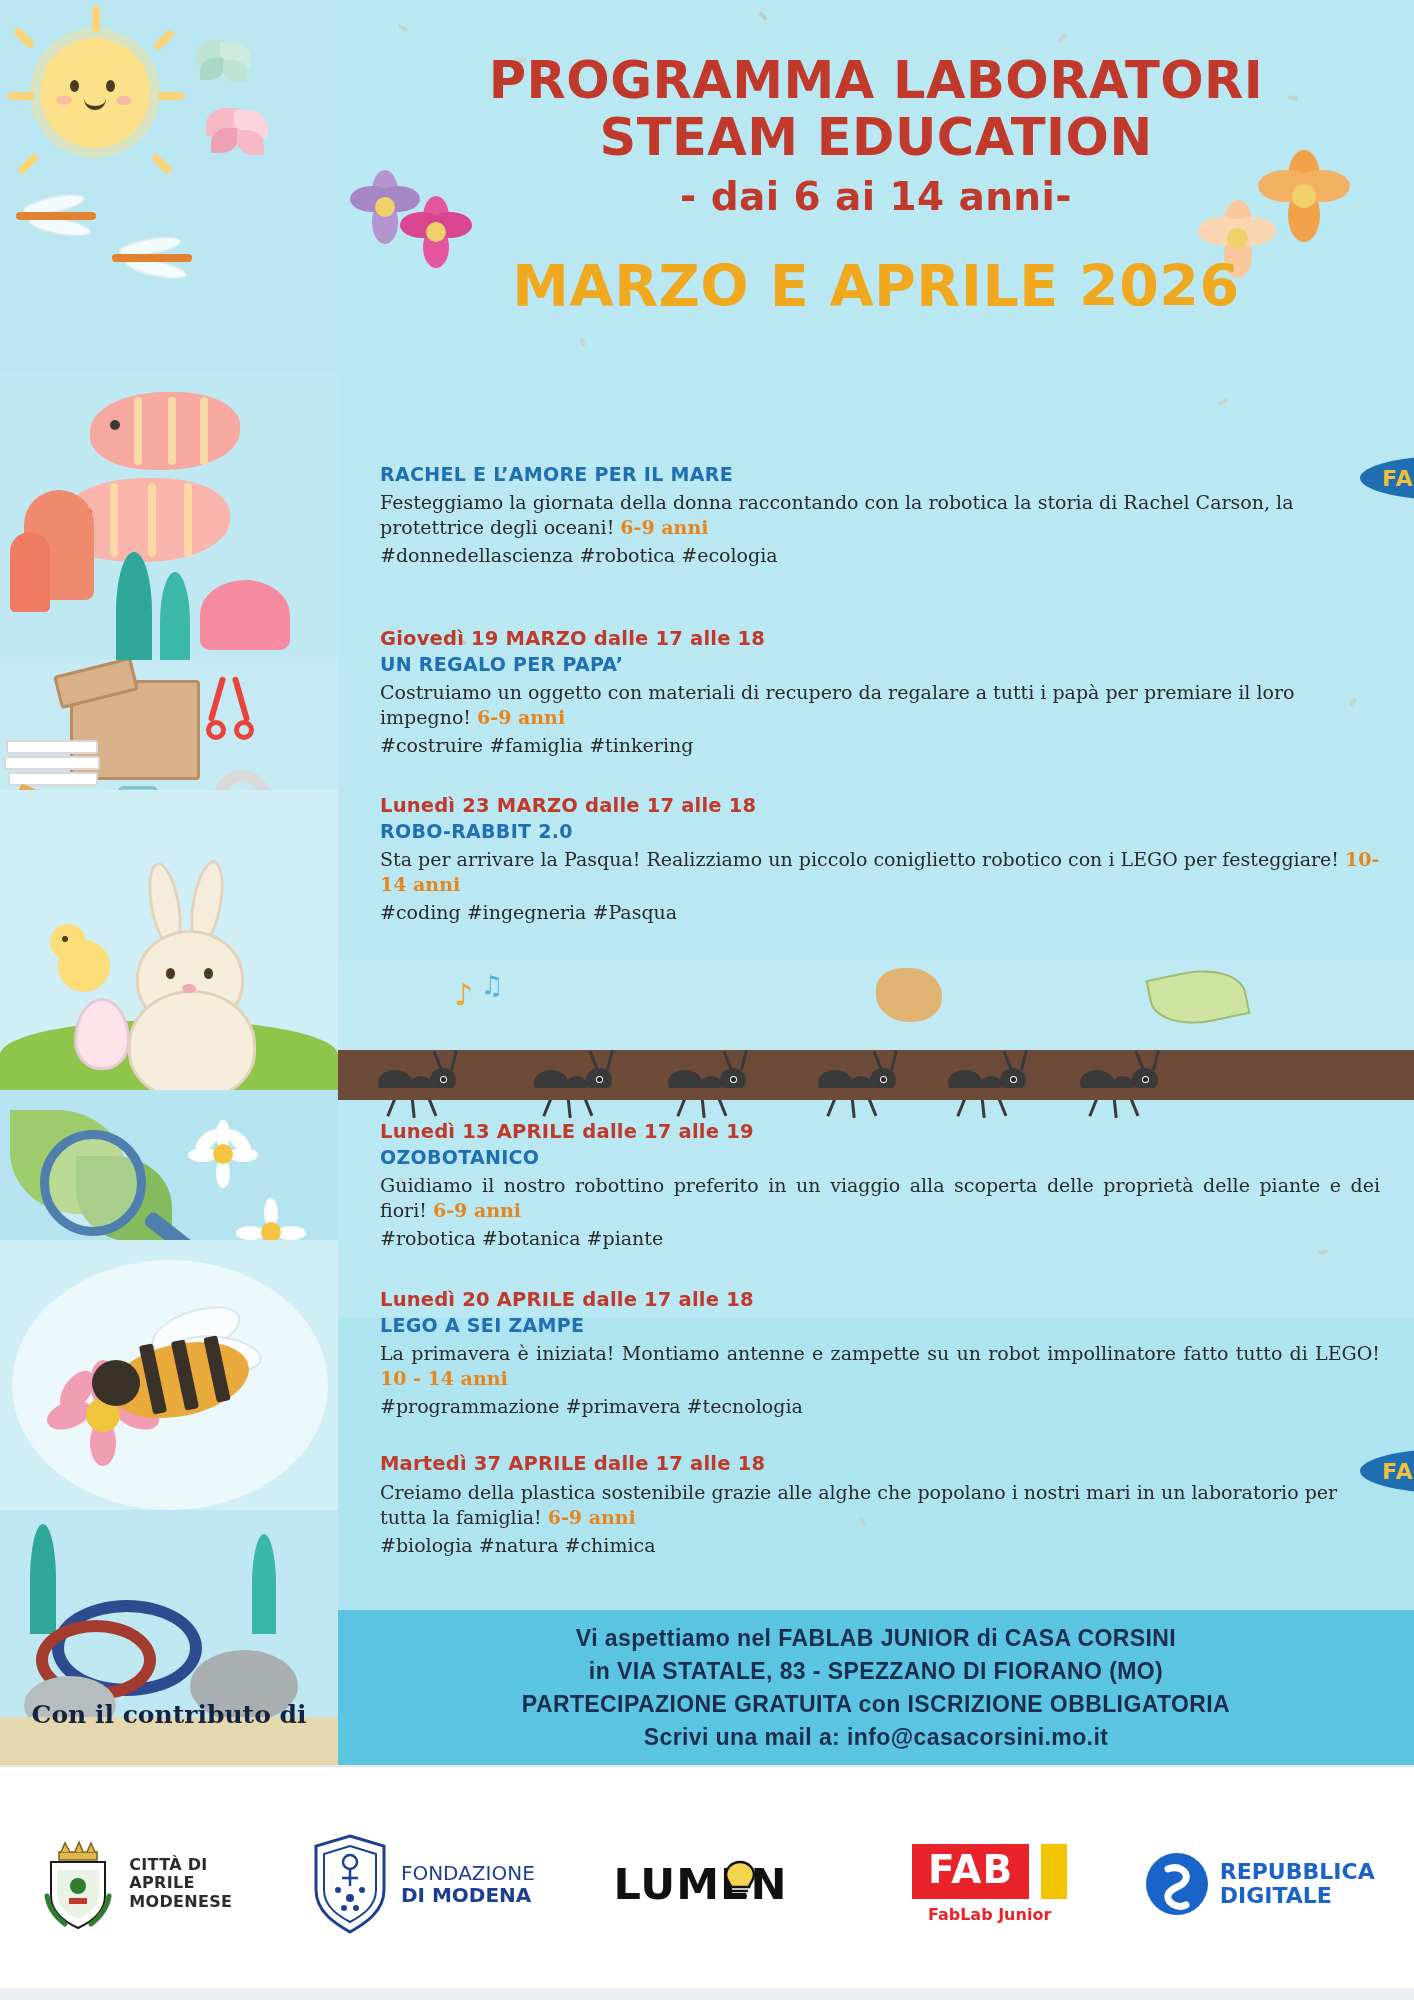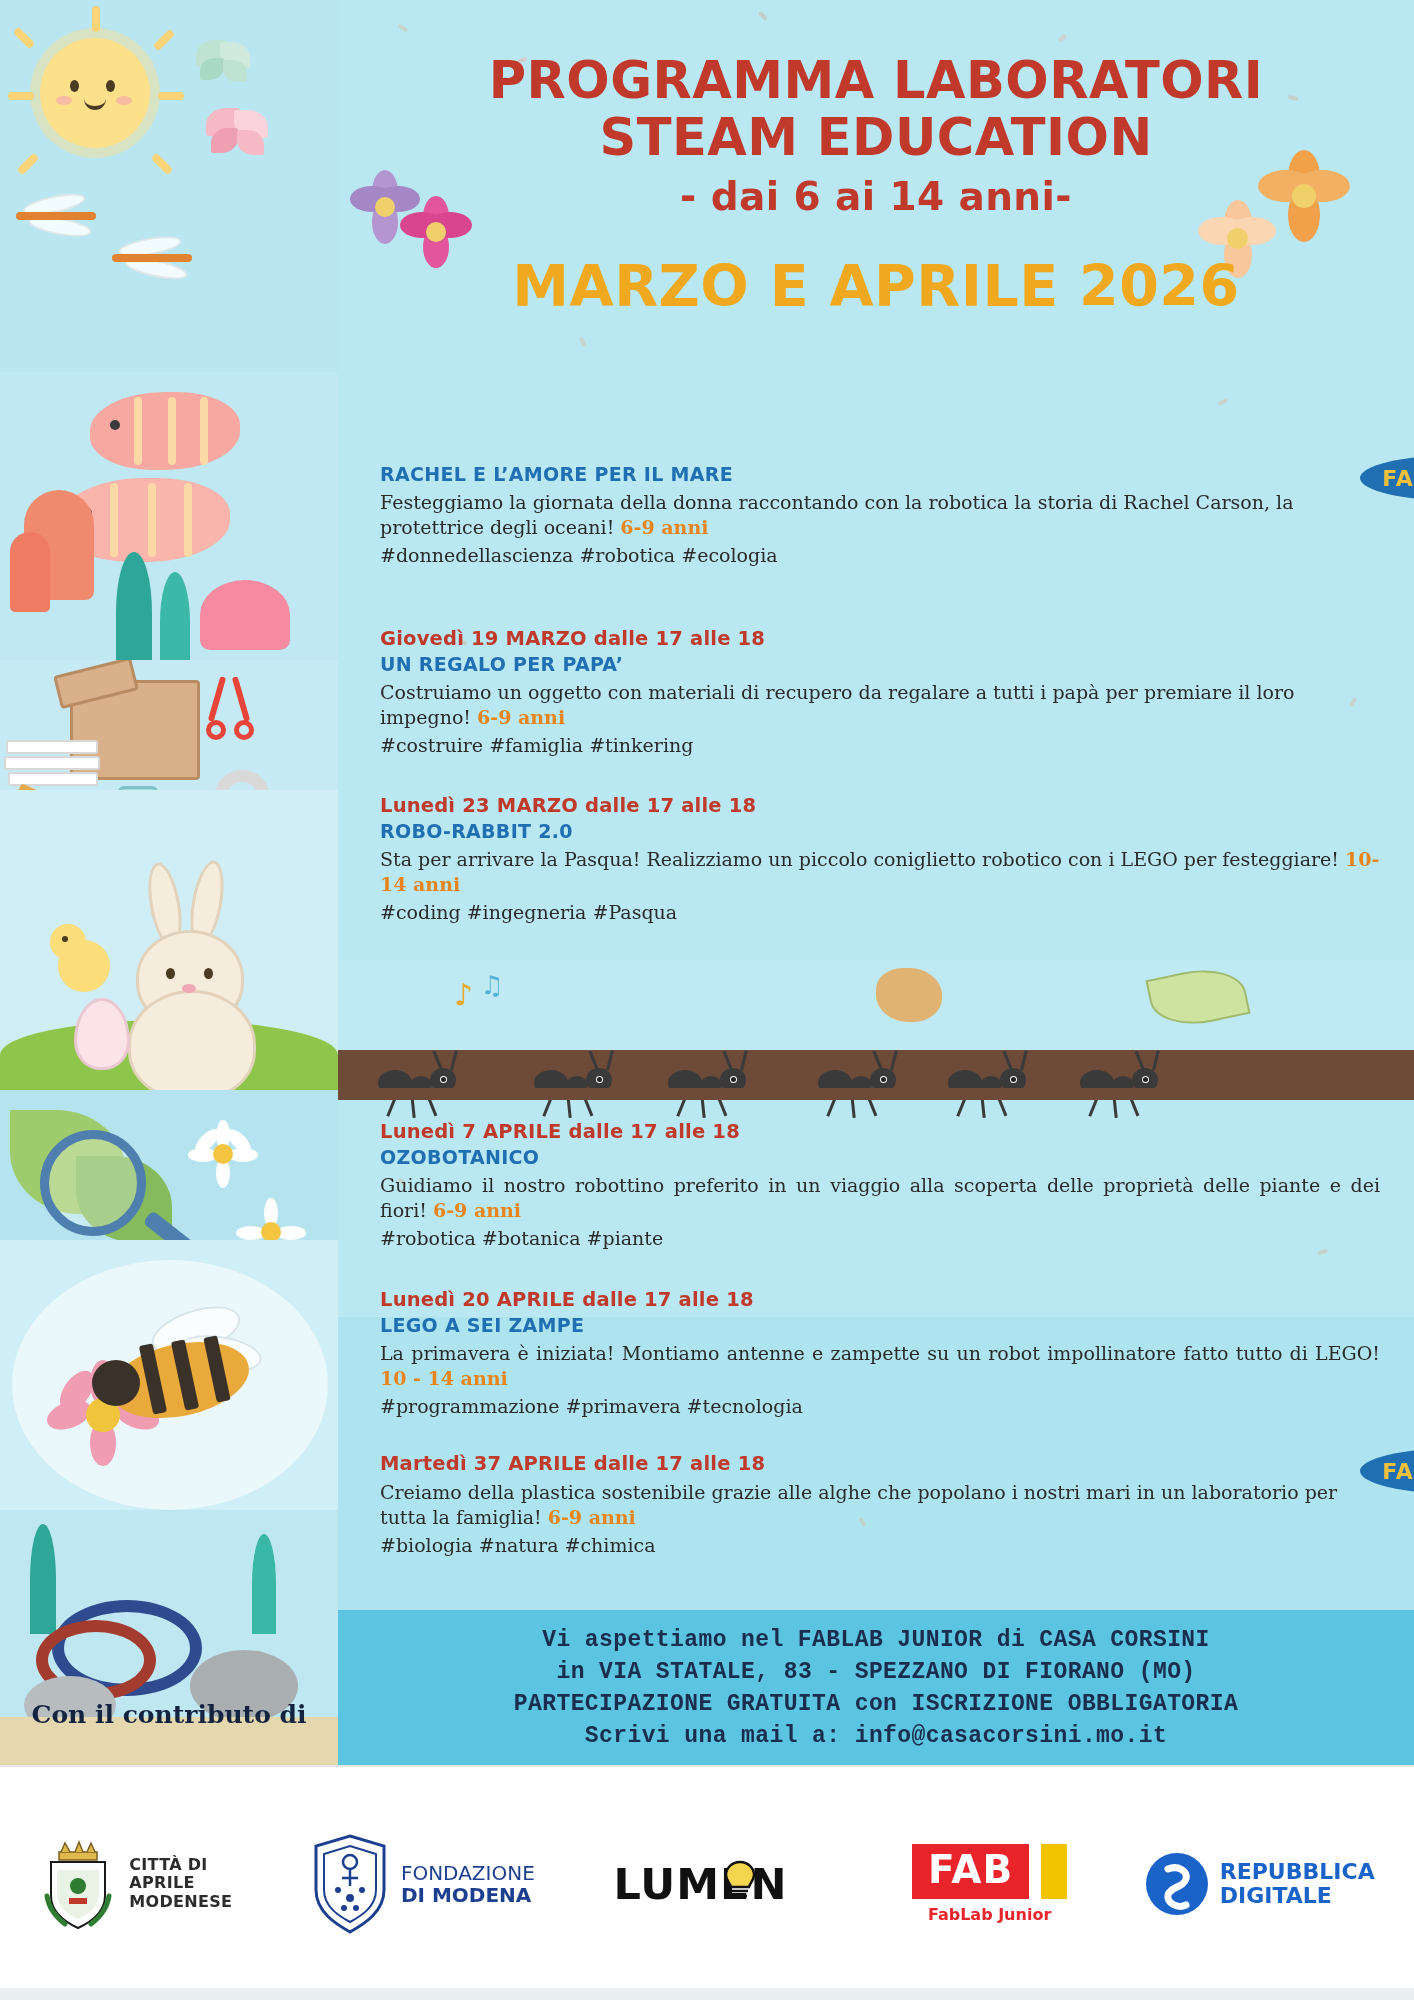--- a/index.html
+++ b/index.html
@@ -149,21 +149,21 @@
   .divider-band { position: absolute; left: 338px; top: 1088px; width: 1076px; height: 12px; background: #6e4a38; }
 
   
   .info-box {
     position: absolute; left: 338px; top: 1610px;
     width: 1076px; height: 155px;
     background: #5bc4e0;
     display: flex; flex-direction: column; align-items: center; justify-content: center;
     gap: 6px;
   }
-  .info-line { color: #1b2d4f; font-weight: 700; font-size: 23px; letter-spacing: .4px; text-align: center; font-family:Liberation Mono, monospace;}
+  .info-line { color: #1b2d4f; font-weight: 700; font-size: 23px; letter-spacing: .4px; text-align: center; font-family:Liberation Sans, sans-serif;}
 
   .contrib {
     position: absolute; left: 0; top: 1700px; width: 338px; text-align: center;
     color: #14233f; font-weight: 700; font-size: 25px; font-family:"DejaVu Serif", serif;
   }
 
   
   .logobar {
     position: absolute; left: 0; top: 1765px; width: 1414px; height: 235px;
     background: #ffffff; border-top: 2px solid #e7e7e7;
@@ -420,21 +420,21 @@
         <div class="ev-when">Lunedì 23 MARZO dalle 17 alle 18</div>
         <div class="ev-title">ROBO-RABBIT 2.0</div>
         <div class="ev-desc">
           <span>Sta per arrivare la Pasqua! Realizziamo un piccolo coniglietto robotico con i LEGO per festeggiare!</span>
           <span class="ev-age">10-14 anni</span>
         </div>
         <div class="ev-tags">#coding #ingegneria #Pasqua</div>
       </div>
 
       <div class="event" style="top:1120px;">
-        <div class="ev-when">Lunedì 7 APRILE dalle 17 alle 18</div>
+        <div class="ev-when">Lunedì 13 APRILE dalle 17 alle 19</div>
         <div class="ev-title">OZOBOTANICO</div>
         <div class="ev-desc just">
           <span>Guidiamo il nostro robottino preferito in un viaggio alla scoperta delle proprietà delle piante e dei fiori!</span>
           <span class="ev-age">6-9 anni</span>
         </div>
         <div class="ev-tags">#robotica #botanica #piante</div>
       </div>
 
       <div class="event" style="top:1288px;">
         <div class="ev-when">Lunedì 20 APRILE dalle 17 alle 18</div>

